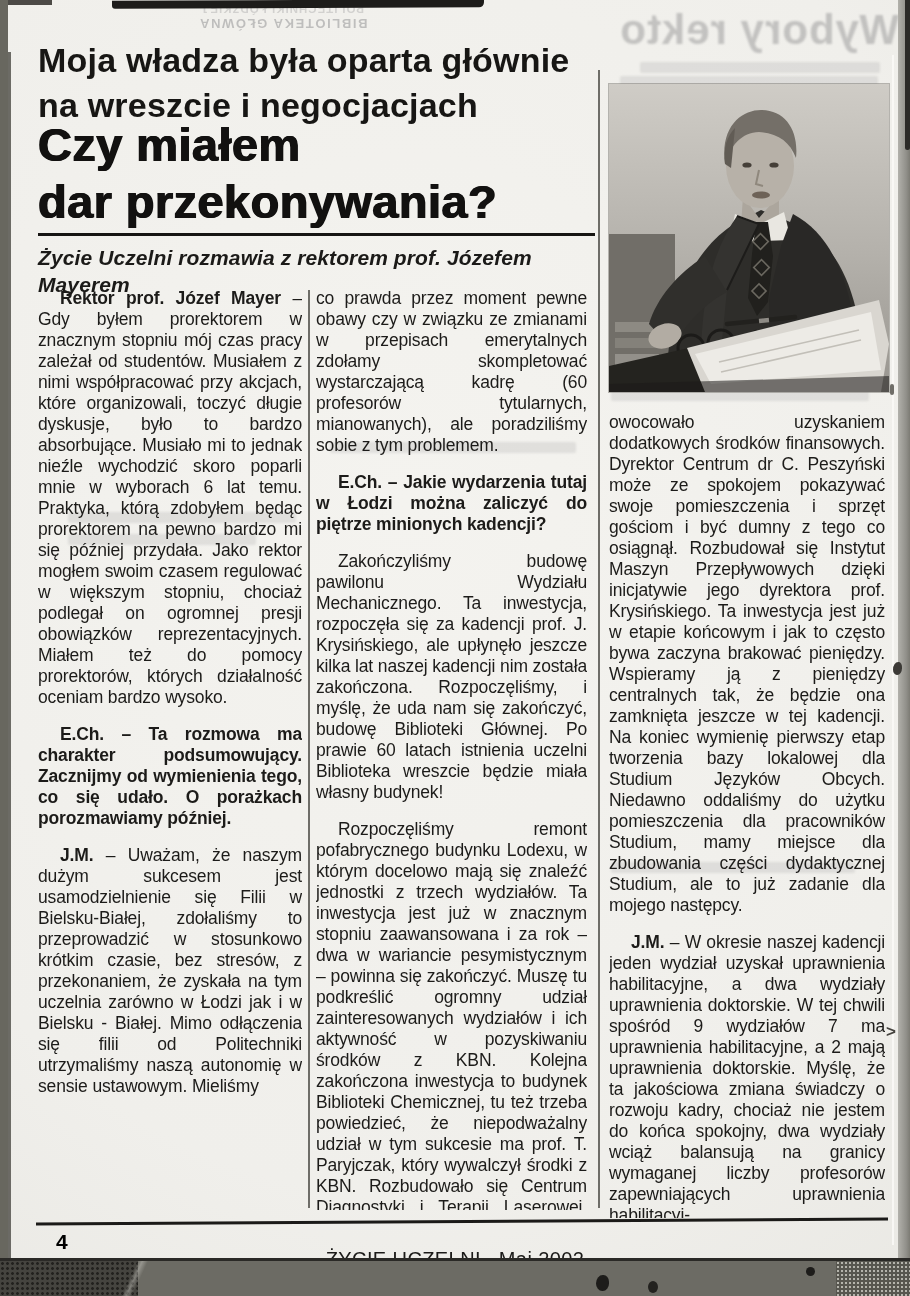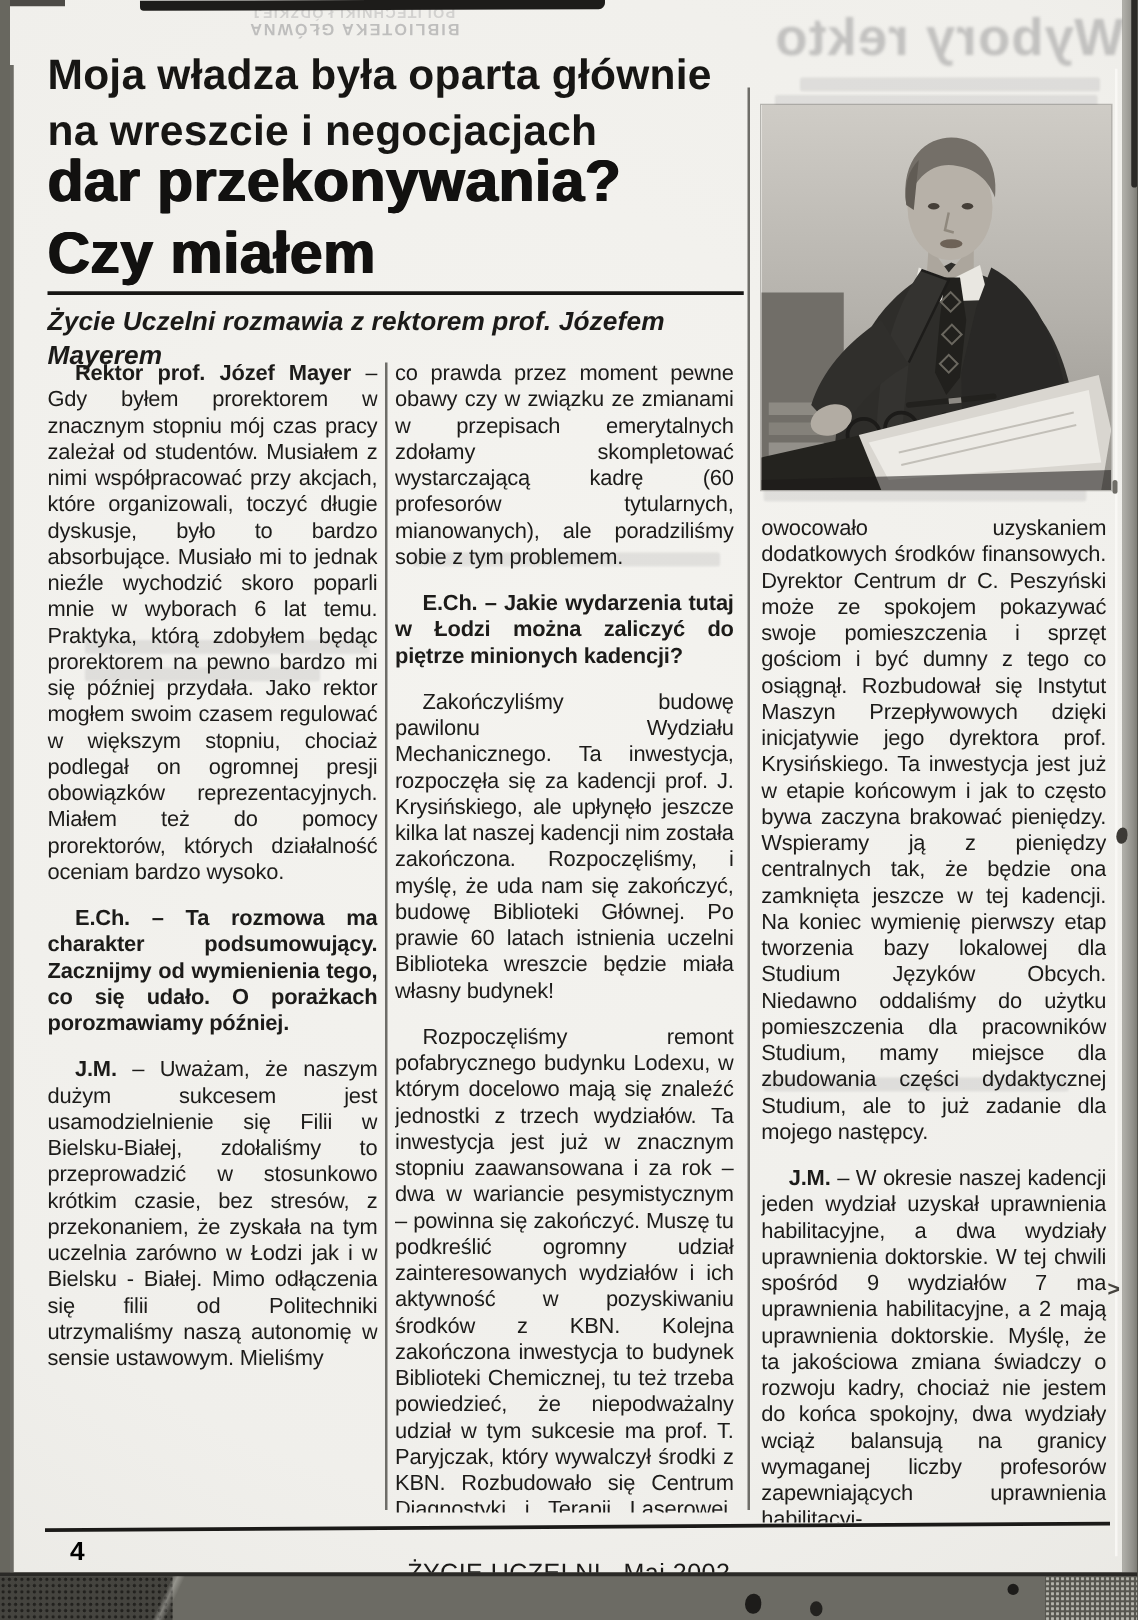--- a/index.html
+++ b/index.html
@@ -92,22 +92,22 @@
     <div class="gbar" style="left:60px;top:534px;width:188px"></div>
     <div class="gbar" style="left:322px;top:442px;width:246px"></div>
     <div class="gbar" style="left:603px;top:390px;width:258px"></div>
     <div class="gbar" style="left:603px;top:862px;width:244px"></div>
 
     <div class="kicker">
       <div>Moja władza była oparta głównie</div>
       <div>na wreszcie i negocjacjach</div>
     </div>
     <div class="title">
+      <div>Czy miałem</div>
       <div>dar przekonywania?</div>
-      <div>Czy miałem</div>
     </div>
     <div class="header-rule"></div>
     <div class="standfirst">Życie Uczelni rozmawia z rektorem prof. Józefem Mayerem</div>
 
     <figure class="photo" style="margin:0">
       <svg width="280" height="308" viewBox="0 0 280 308">
         <defs>
           <linearGradient id="wall" x1="0" y1="0" x2="0" y2="1">
             <stop offset="0" stop-color="#cfccc6"></stop>
             <stop offset=".55" stop-color="#b4b1ab"></stop>

